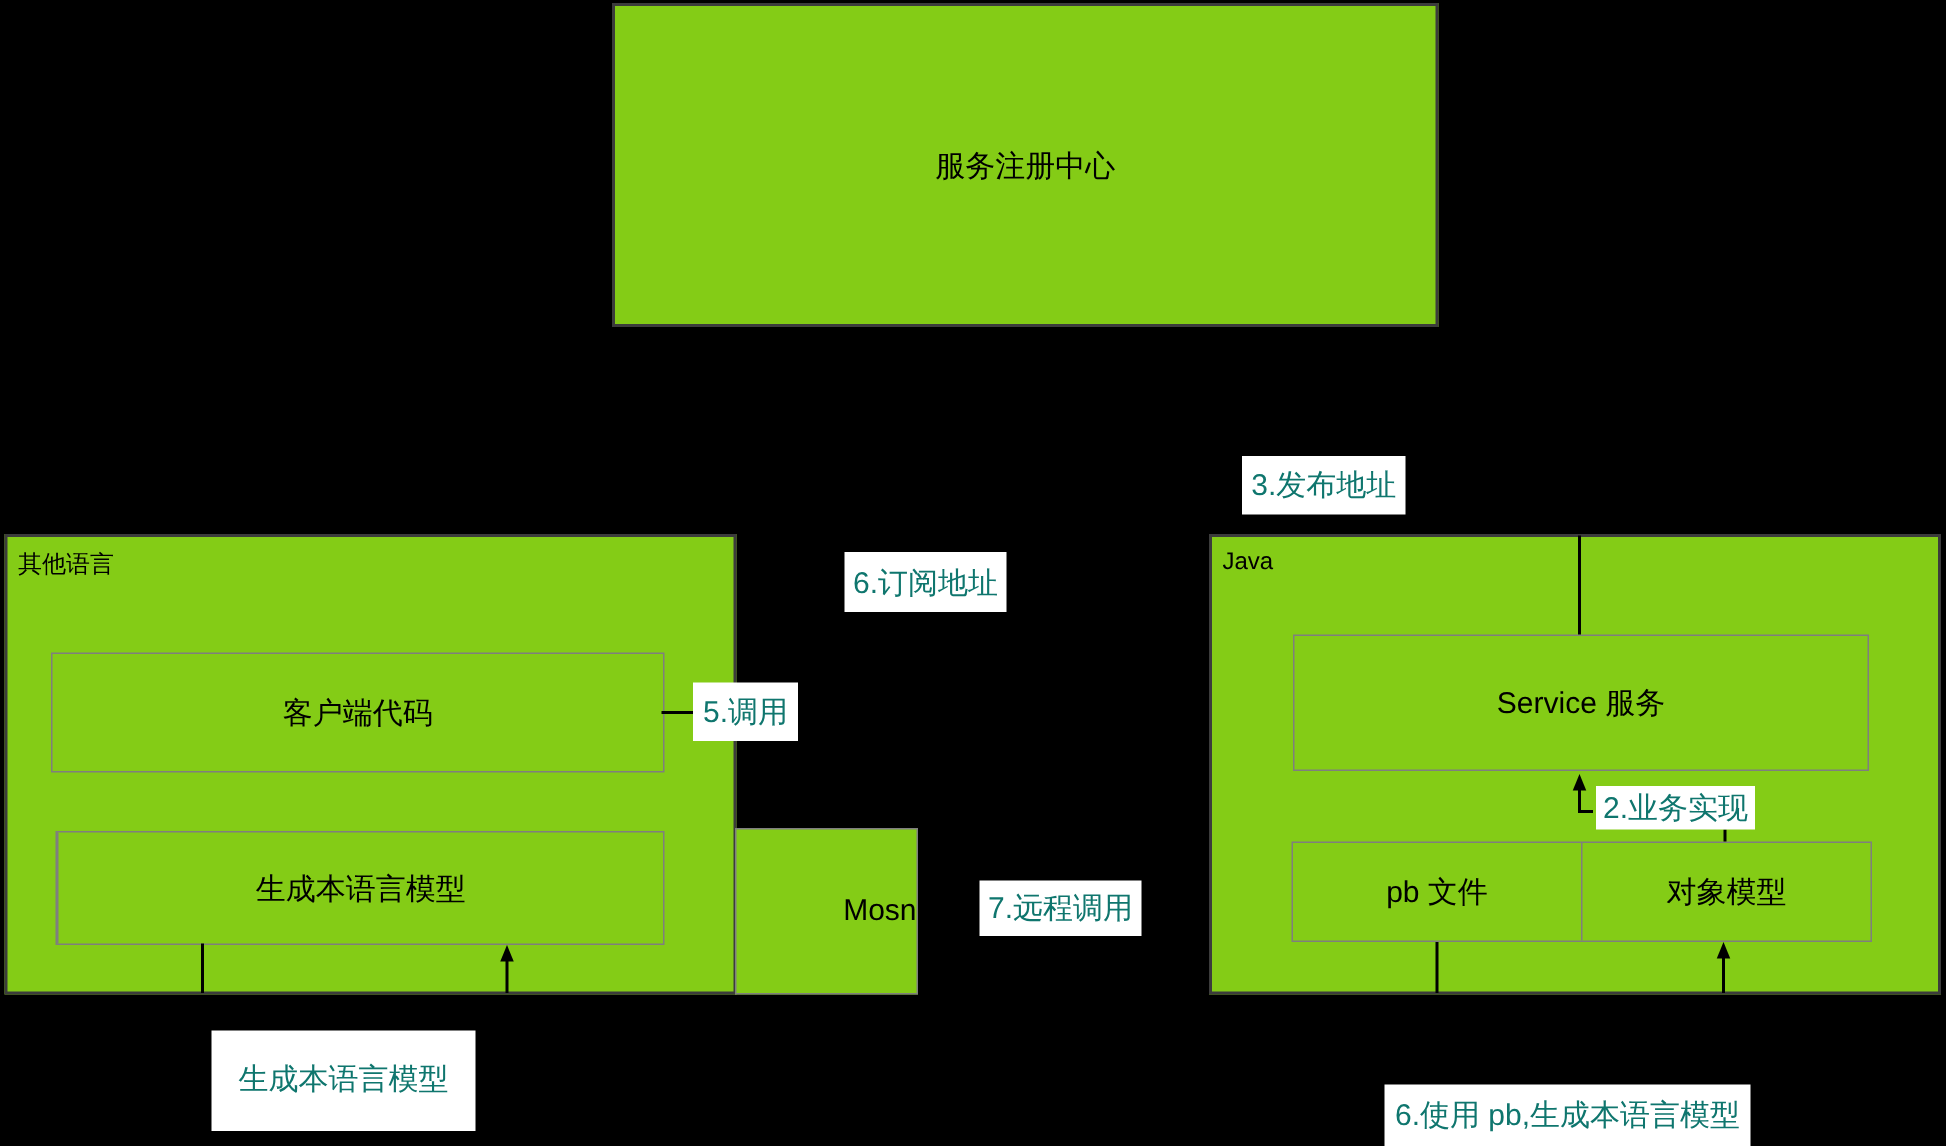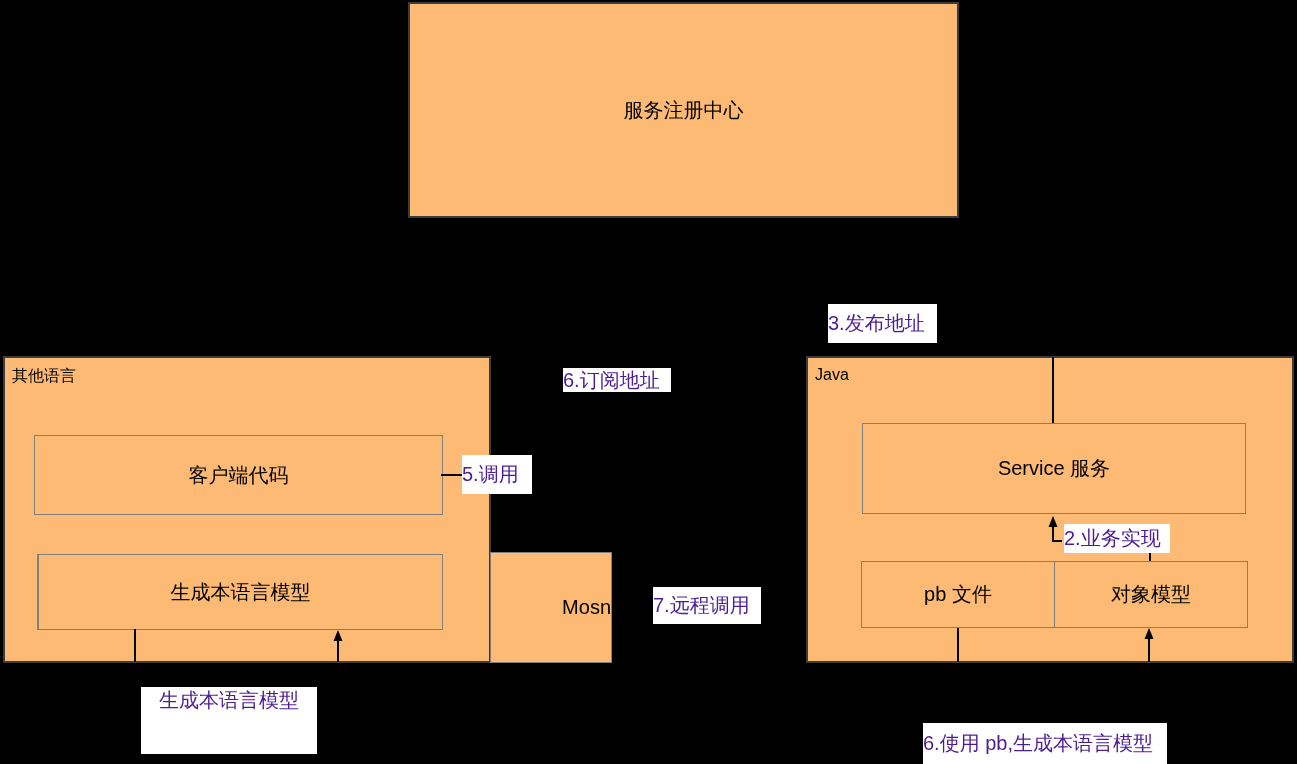--- a/index.html
+++ b/index.html
@@ -2,31 +2,31 @@
 <html><head>
 <meta charset="utf-8">
 <style>
   html,body{margin:0;padding:0;}
   body{
     width:1297px;height:764px;position:relative;overflow:hidden;
     background:#000;
     font-family:"Liberation Sans","DejaVu Sans",sans-serif;
     color:#000;
   }
-  .box{position:absolute;background:#fdba74;box-sizing:border-box;}
+  .box{position:absolute;background:#84cc16;box-sizing:border-box;}
   .outer{border:2px solid #3c3c3c;}
   .inner{border:1px solid #7f7f7f;display:flex;align-items:center;justify-content:center;}
   .container-label{position:absolute;left:7px;top:8px;font-size:16px;}
   .celltext{font-size:20px;white-space:nowrap;}
   .split{display:flex;align-items:stretch;}
   .cell{flex:none;display:flex;align-items:center;justify-content:center;}
   .cell-r{border-left:1px solid #7f7f7f;}
   .steplabel{
-    position:absolute;background:#fff;color:#4c1d95;font-size:20px;
-    display:flex;align-items:center;
+    position:absolute;background:#fff;color:#0f766e;font-size:20px;
+    display:flex;align-items:center;justify-content:center;
     box-sizing:border-box;white-space:nowrap;text-align:center;
   }
   .steplabel.twolines{flex-direction:column;line-height:27px;white-space:normal;}
   #wires{position:absolute;left:0;top:0;width:1297px;height:764px;pointer-events:none;}
 </style>
 </head>
 <body>
 
 <div class="box outer" style="left:408px;top:2px;width:551px;height:216px;display:flex;align-items:center;justify-content:center;">
   <span class="celltext">服务注册中心</span>
@@ -91,21 +91,21 @@
     <polygon points="338,630 333.5,641 342.5,641" fill="#000"></polygon>
   </g>
 
   <line x1="441" y1="475" x2="463" y2="475" stroke="#000" stroke-width="2"></line>
 </svg>
 
 <div class="steplabel" style="left:828px;top:304px;width:109px;height:39px;">
   <span>3.发布地址</span>
 </div>
 
-<div class="steplabel" style="left:563px;top:368px;width:108px;height:24px;">
+<div class="steplabel" style="left:563px;top:368px;width:108px;height:40px;">
   <span>6.订阅地址</span>
 </div>
 
 <div class="steplabel" style="left:462px;top:455px;width:70px;height:39px;">
   <span>5.调用</span>
 </div>
 
 <div class="steplabel" style="left:653px;top:587px;width:108px;height:37px;">
   <span>7.远程调用</span>
 </div>

